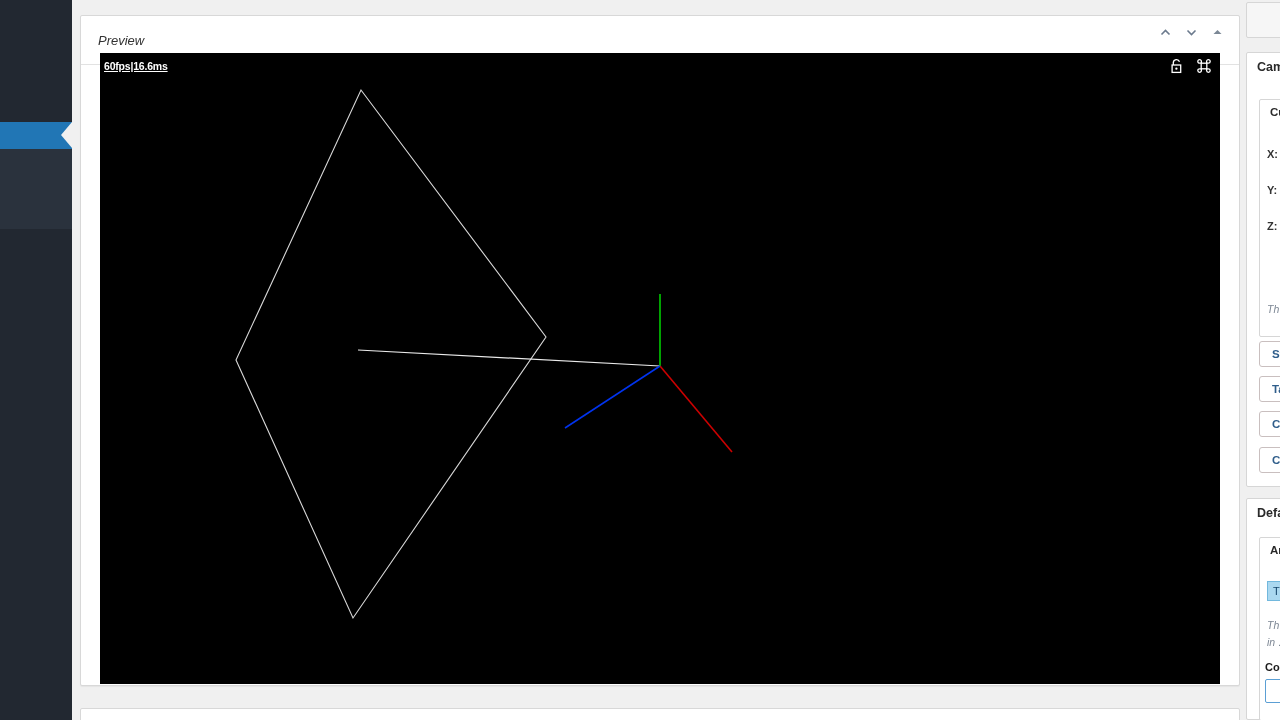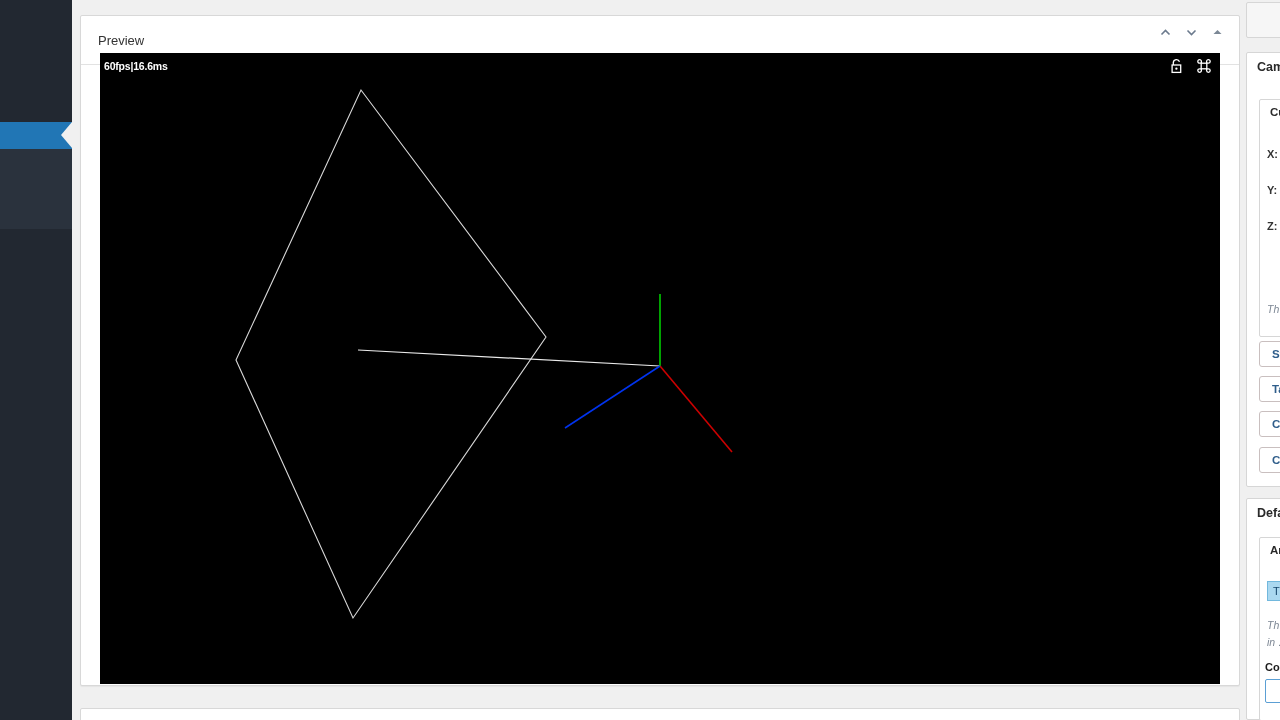--- a/index.html
+++ b/index.html
@@ -43,20 +43,21 @@
     background: #ffffff;
     border: 1px solid #d8d8d8;
     border-radius: 2px;
     box-shadow: 0 1px 1px rgba(0,0,0,0.05);
   }
   #preview-header {
     position: relative; height: 49px;
     border-bottom: 1px solid #e2e2e2;
     display: flex; align-items: center;
     padding: 0 10px 0 17px;
+    font-style: italic;
   }
   #preview-title { font-size: 13px; color: #333333; }
   #header-tools {
     position: absolute; right: 12px; top: 0; height: 32px;
     display: flex; align-items: center; gap: 6px;
   }
   .hdr-btn {
     width: 20px; height: 20px;
     display: flex; align-items: center; justify-content: center;
     color: #6b7a8d;
@@ -71,20 +72,21 @@
     overflow: hidden;
   }
   #fps-overlay {
     position: absolute; left: 4px; top: 7px;
     font-size: 10.5px; font-weight: bold;
     color: #ffffff;
     text-shadow: 1px 0 0 #000, -1px 0 0 #000, 0 1px 0 #000, 0 -1px 0 #000,
                  1px 1px 0 #000, -1px -1px 0 #000, 1px -1px 0 #000, -1px 1px 0 #000;
     letter-spacing: -0.2px;
     z-index: 3;
+    text-decoration: underline;
   }
   #vp-tools {
     position: absolute; right: 8px; top: 5px;
     display: flex; align-items: center; gap: 12px;
     z-index: 3; color: #ffffff;
   }
   #vp-tools svg { display: block; }
   #scene-svg { position: absolute; left: 0; top: 0; }
 
   

